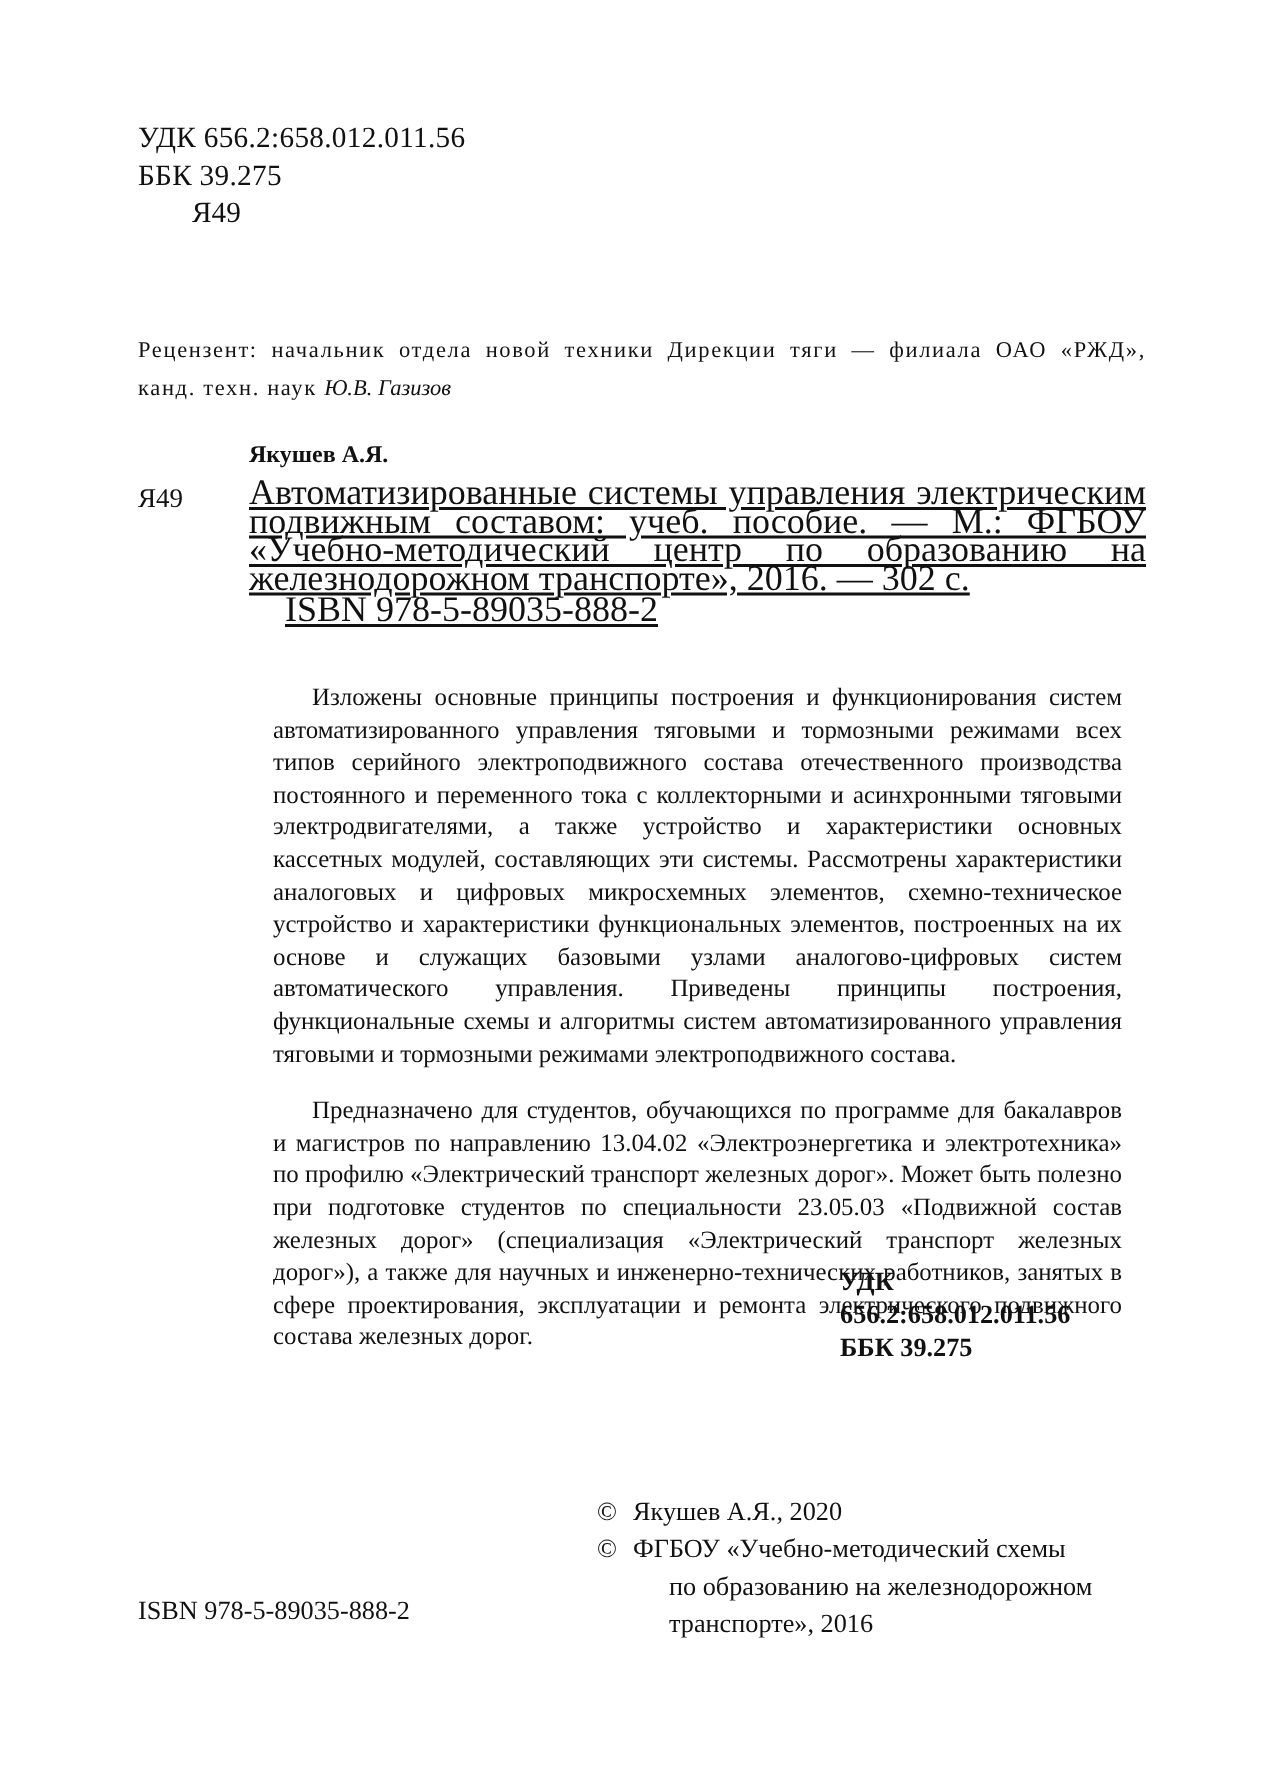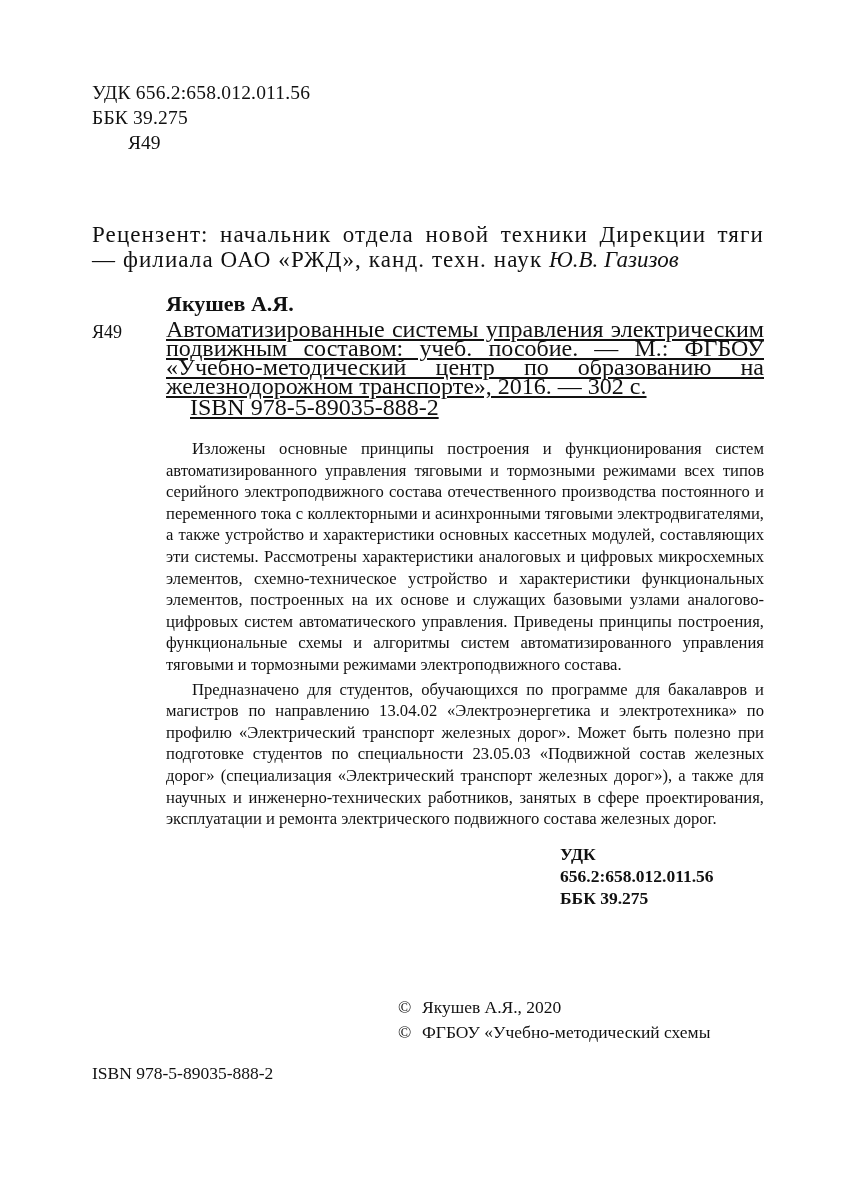--- a/index.html
+++ b/index.html
@@ -36,33 +36,33 @@
   .classification .code {
     padding-left: 36px;
   }
 
   
   .reviewer {
     position: absolute;
     left: 92px;
     top: 222px;
     width: 672px;
-    font-size: 23px;
+    font-size: 15px;
     line-height: 25px;
     text-align: justify;
   }
   .reviewer .sp { letter-spacing: 1.1px; }
   .reviewer i { font-style: italic; }
 
   
   .authorline {
     position: absolute;
     left: 166px;
     top: 292px;
-    font-size: 22px;
+    font-size: 16px;
     font-weight: bold;
     line-height: 24px;
   }
   .shelfcode {
     position: absolute;
     left: 92px;
     top: 320px;
     font-size: 18px;
     line-height: 24px;
   }
@@ -86,21 +86,21 @@
   .annotation {
     position: absolute;
     left: 166px;
     top: 438px;
     width: 598px;
     font-size: 16.6px;
     line-height: 21.6px;
     text-align: justify;
   }
   .annotation p {
-    margin: 0;
+    margin: 16px;
     text-indent: 26px;
   }
   .annotation p + p { margin-top: 3px; }
 
   
   .classification-bottom {
     position: absolute;
     left: 560px;
     top: 843px;
     font-size: 17.5px;
@@ -173,18 +173,20 @@
     <div>УДК 656.2:658.012.011.56</div>
     <div>ББК 39.275</div>
   </div>
 
   <div class="copyright">
     <div class="row">
       <span class="mark">©</span><span>Якушев А.Я., 2020</span>
     </div>
     <div class="row">
       <span class="mark">©</span><span>ФГБОУ «Учебно-методический схемы</span>
+      <span class="cont">по образованию на железнодорожном</span>
+      <span class="cont">транспорте», 2016</span>
     </div>
   </div>
 
   <div class="isbn-bottom">ISBN 978-5-89035-888-2</div>
 
 </div>
 
 </body></html>

